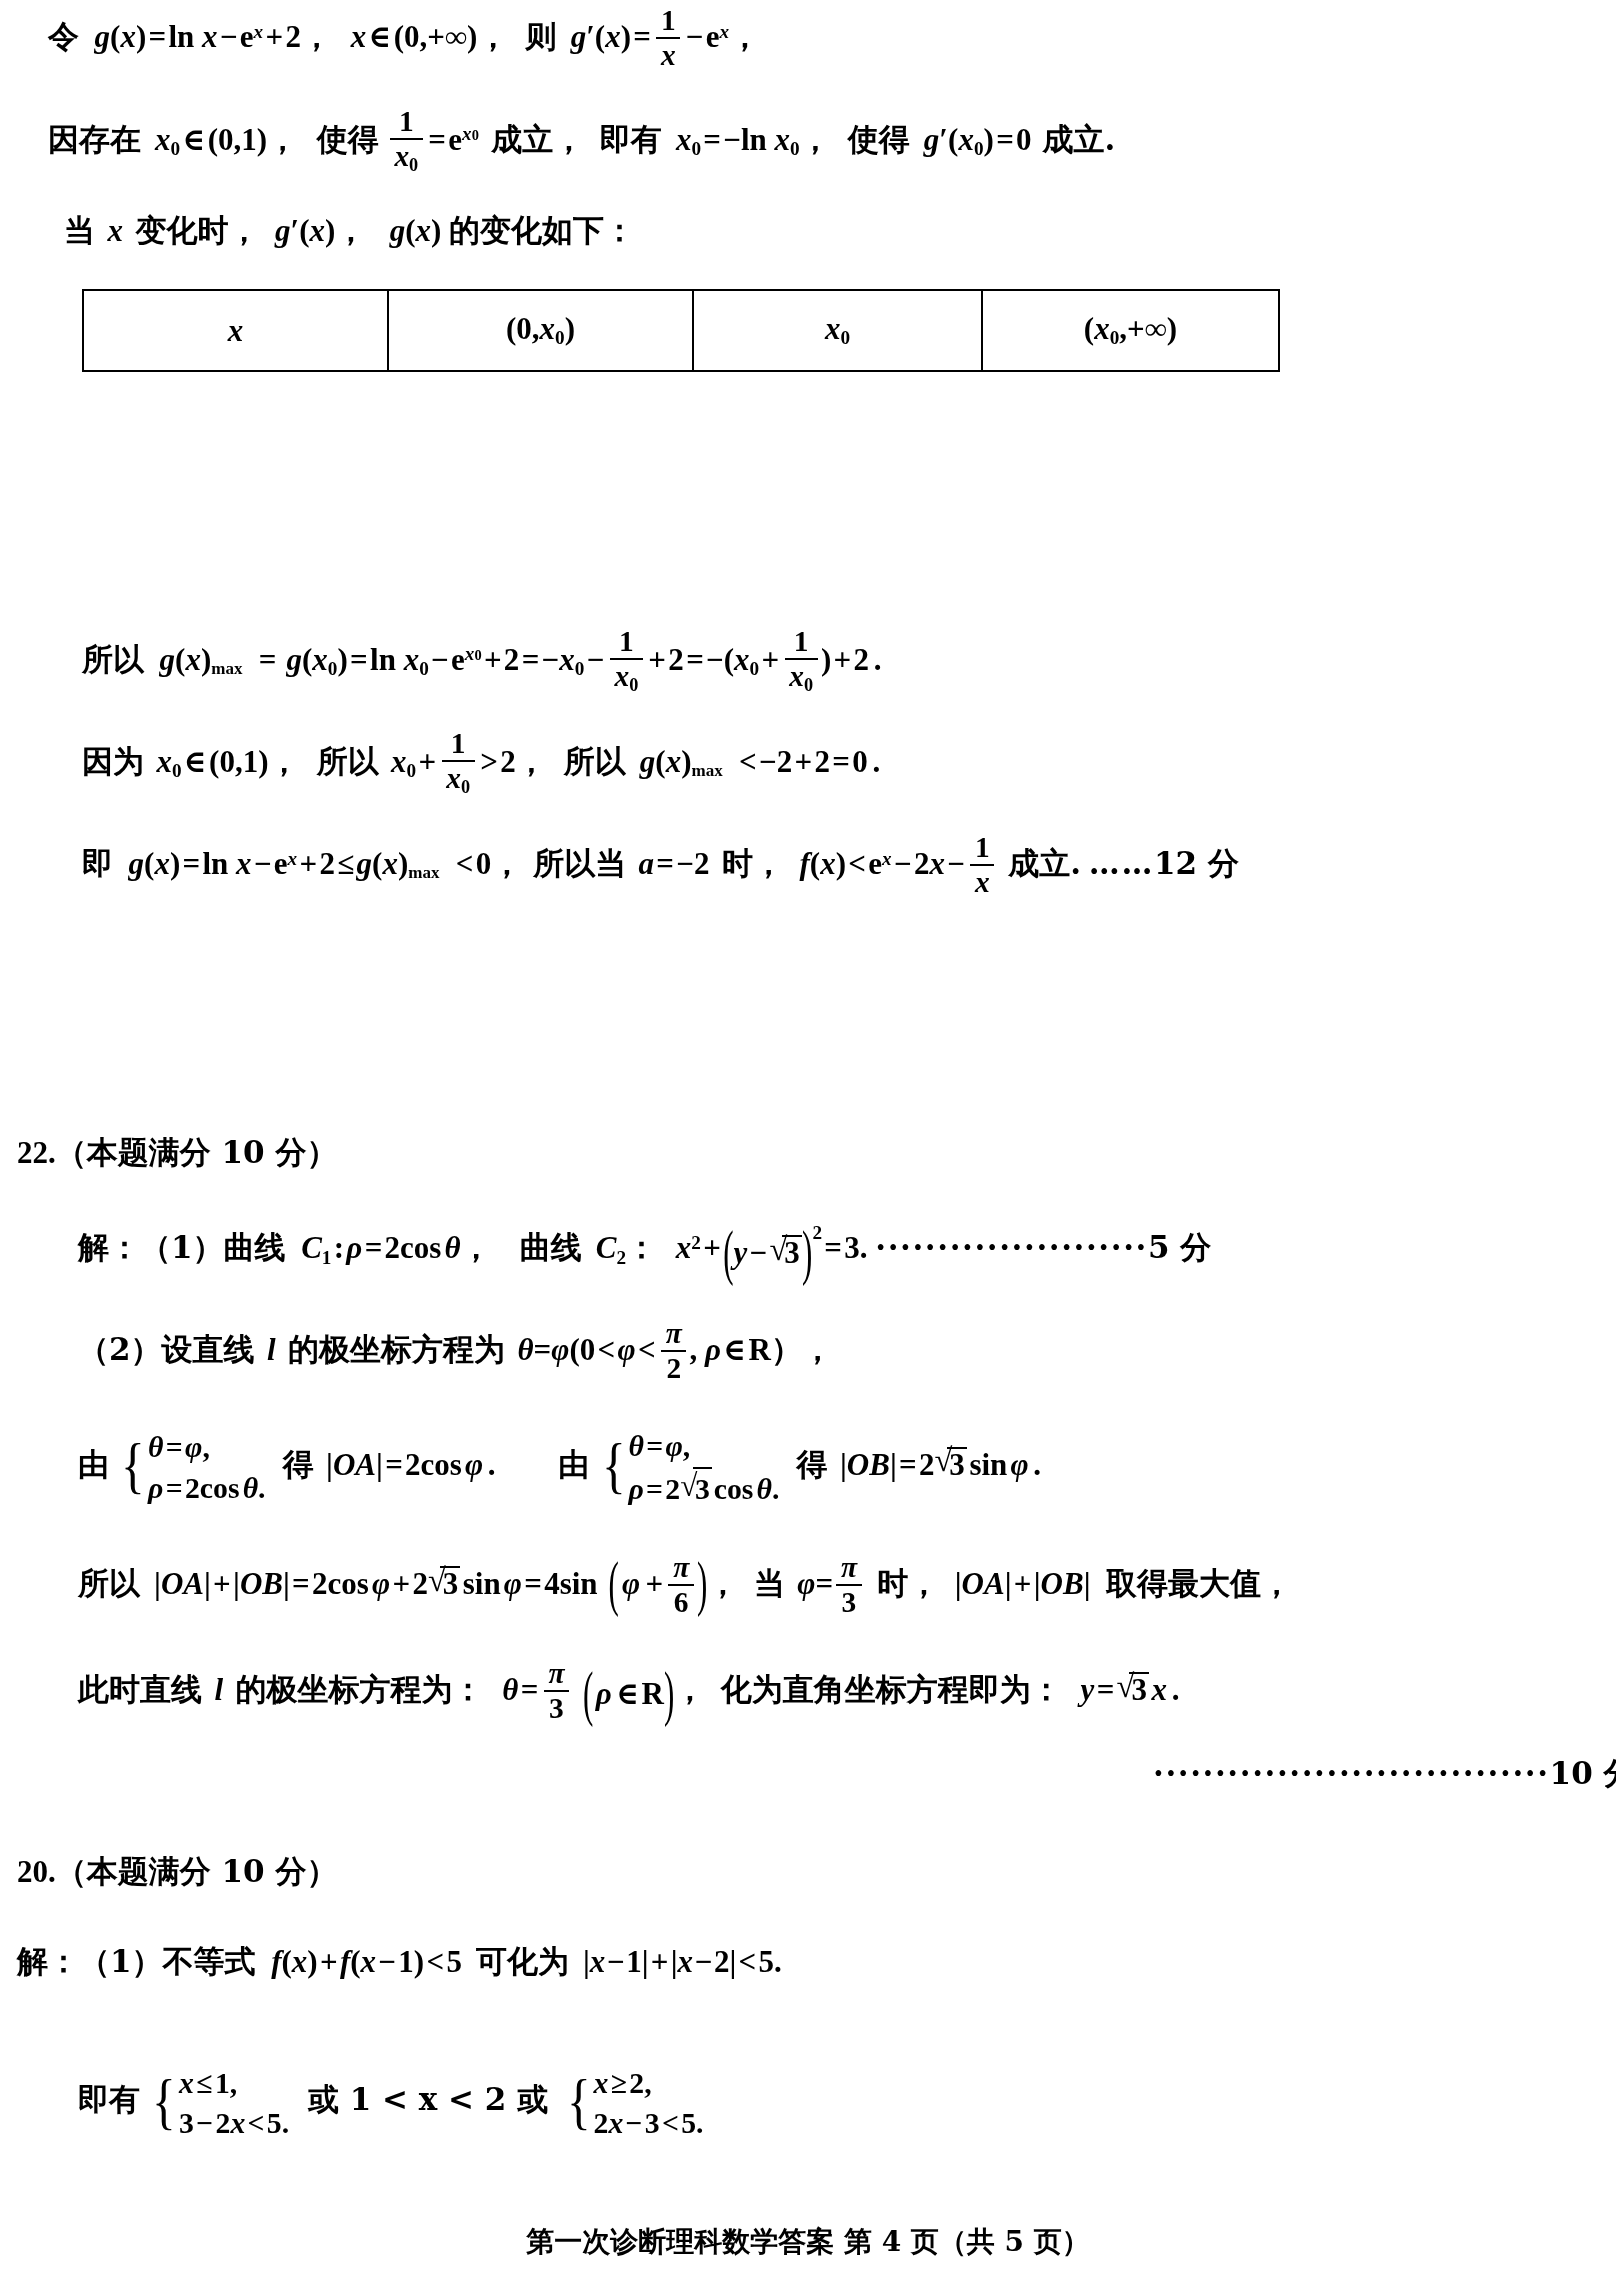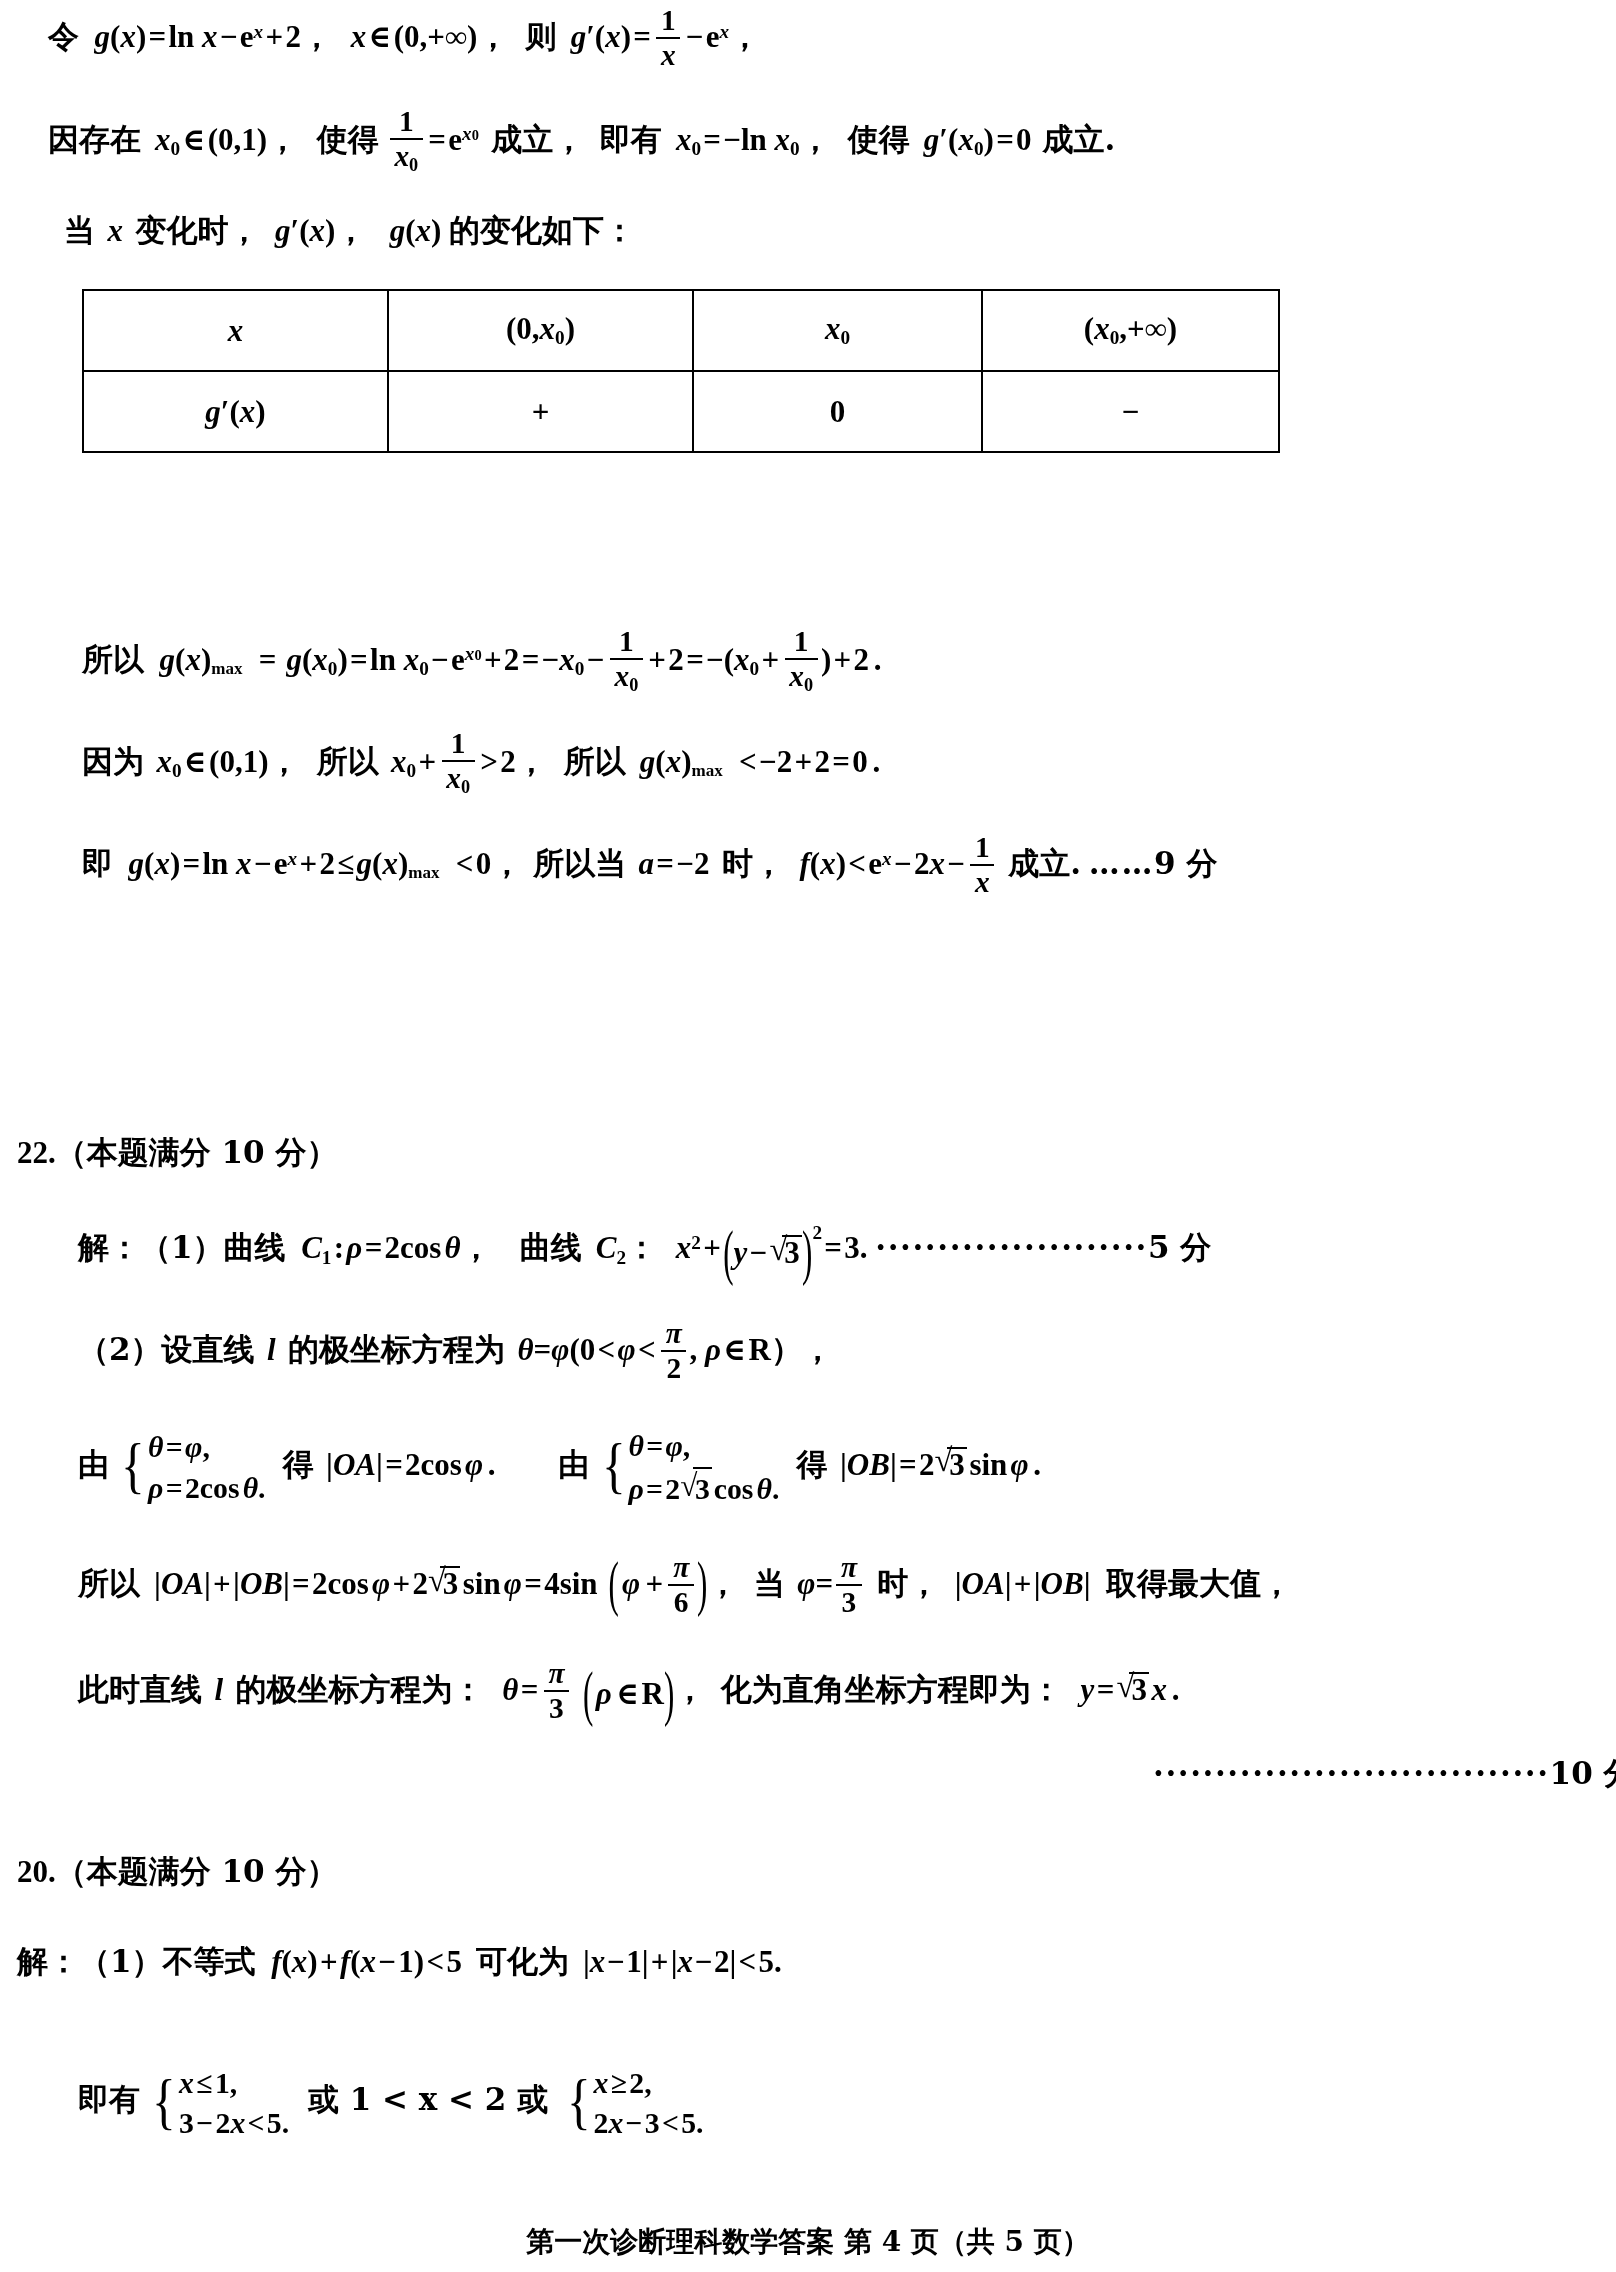--- a/index.html
+++ b/index.html
@@ -151,26 +151,20 @@
         <col style="width:289px">
         <col style="width:297px">
     </colgroup>
     <tbody>
       <tr>
         <td><span class="mi">x</span></td>
         <td><span class="mn">(0,</span><span class="mi">x</span><sub class="mn">0</sub><span class="mn">)</span></td>
         <td><span class="mi">x</span><sub class="mn">0</sub></td>
         <td><span class="mn">(</span><span class="mi">x</span><sub class="mn">0</sub><span class="mn">,+∞)</span></td>
       </tr>
-      <tr>
-        <td><span class="mi">g</span><span class="mn">′(</span><span class="mi">x</span><span class="mn">)</span></td>
-        <td>+</td>
-        <td>0</td>
-        <td>−</td>
-      </tr>
     </tbody>
   </table>
 
   <div class="line" style="left:82px; top:629px;">
     <span class="cn">所以</span>
     <span class="mi" style="margin-left:7.8px;">g</span><span class="mn">(</span><span class="mi">x</span><span class="mn">)</span><span class="subtxt">max</span>
     <span class="mo" style="margin-left:6.3px;">=</span>
     <span class="mi">g</span><span class="mn">(</span><span class="mi">x</span><sub class="mn">0</sub><span class="mn">)</span><span class="mo">=</span><span class="mn">ln</span> <span class="mi">x</span><sub class="mn">0</sub><span class="mo">−</span><span class="mn">e</span><sup><span class="mi">x</span><span style="font-size:0.75em">0</span></sup><span class="mo">+</span><span class="mn">2</span><span class="mo">=</span><span class="mo" style="padding:0">−</span><span class="mi">x</span><sub class="mn">0</sub><span class="mo">−</span><span class="frac"><span class="num mn">1</span><span class="den"><span class="mi">x</span><sub class="mn">0</sub></span></span><span class="mo">+</span><span class="mn">2</span><span class="mo">=</span><span class="mo" style="padding:0">−</span><span class="mn">(</span><span class="mi">x</span><sub class="mn">0</sub><span class="mo">+</span><span class="frac"><span class="num mn">1</span><span class="den"><span class="mi">x</span><sub class="mn">0</sub></span></span><span class="mn">)</span><span class="mo">+</span><span class="mn">2</span><span class="mn" style="margin-left:4.7px;">.</span>
   </div>
 
@@ -186,21 +180,21 @@
 
   <div class="line" style="left:82px; top:835px;">
     <span class="cn">即</span>
     <span class="mi" style="margin-left:7.8px;">g</span><span class="mn">(</span><span class="mi">x</span><span class="mn">)</span><span class="mo">=</span><span class="mn">ln</span> <span class="mi">x</span><span class="mo">−</span><span class="mn">e</span><sup class="mi">x</sup><span class="mo">+</span><span class="mn">2</span><span class="mo">≤</span><span class="mi">g</span><span class="mn">(</span><span class="mi">x</span><span class="mn">)</span><span class="subtxt">max</span>
     <span class="mo" style="margin-left:6.3px;">&lt;</span><span class="mn">0</span><span class="cn">，</span>
     <span class="cn" style="margin-left:3.1px;">所以当</span>
     <span class="mi" style="margin-left:4.7px;">a</span><span class="mo">=</span><span class="mo" style="padding:0">−</span><span class="mn">2</span>
     <span class="cn" style="margin-left:4.7px;">时，</span>
     <span class="mi" style="margin-left:7.8px;">f</span><span class="mn">(</span><span class="mi">x</span><span class="mn">)</span><span class="mo">&lt;</span><span class="mn">e</span><sup class="mi">x</sup><span class="mo">−</span><span class="mn">2</span><span class="mi">x</span><span class="mo">−</span><span class="frac"><span class="num mn">1</span><span class="den mi">x</span></span>
     <span class="cn" style="margin-left:3.1px;">成立.</span>
-    <span class="cn dots">……</span><span class="cn">9 分</span>
+    <span class="cn dots">……</span><span class="cn">12 分</span>
   </div>
 
 
   <div class="line" style="left:17px; top:1137px;">
     <span class="mn">22.</span><span class="cn">（本题满分 10 分）</span>
   </div>
 
   <div class="line" style="left:78px; top:1223px;">
     <span class="cn">解：（1）曲线</span>
     <span class="mi" style="margin-left:7.8px;">C</span><sub class="mn">1</sub><span class="mo">:</span><span class="mi">ρ</span><span class="mo">=</span><span class="mn">2cos</span><span class="mi" style="margin-left:3.1px;">θ</span><span class="cn">，</span>

